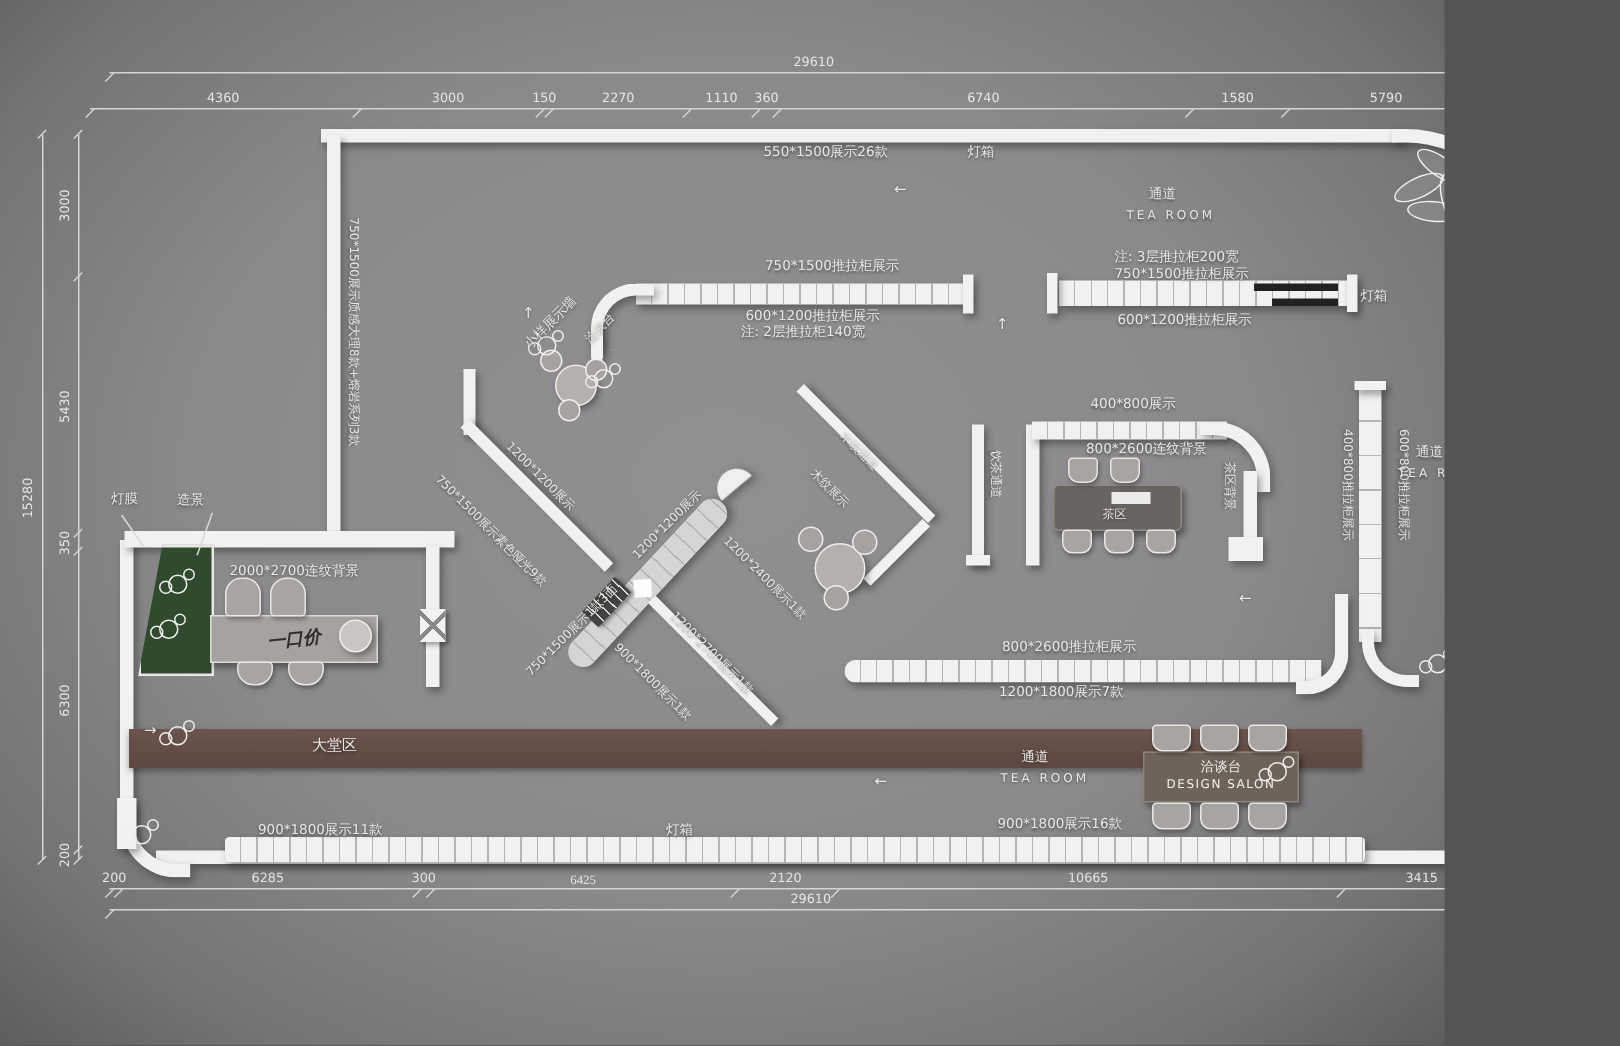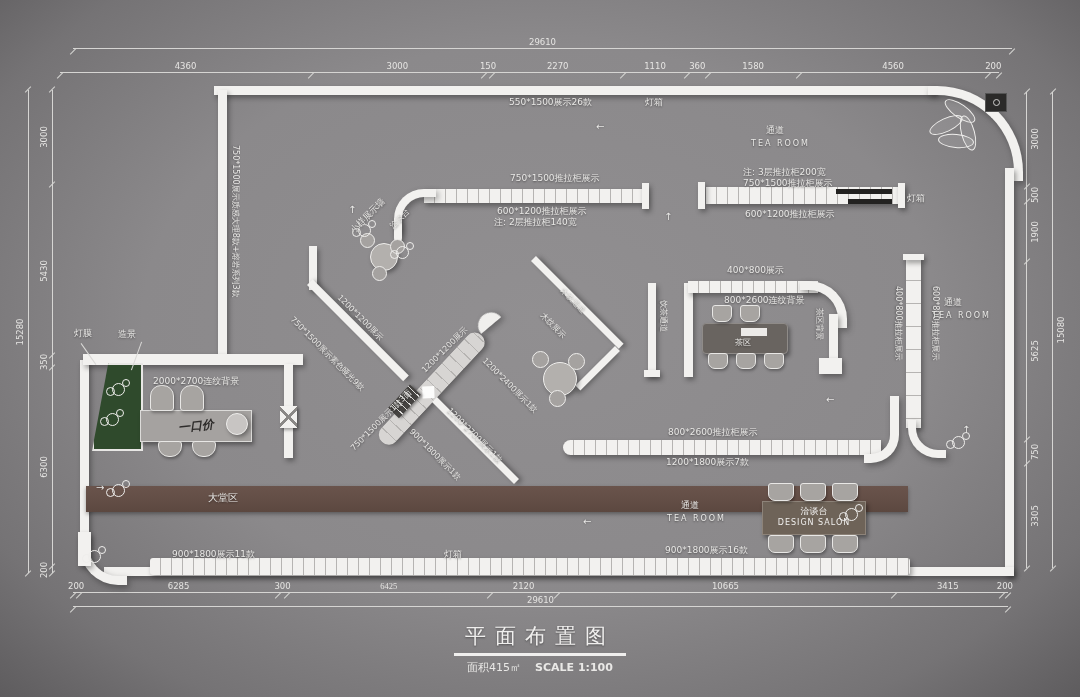--- a/index.html
+++ b/index.html
@@ -1,16 +1,16 @@
 <!DOCTYPE html>
 <html><head>
 <meta charset="utf-8">
 <style>
   html,body{margin:0;padding:0;background:#555355;}
-  .stage{position:relative;width:1080px;height:697px;overflow:hidden;
+  .stage{position:relative;width:963px;height:697px;overflow:hidden;
     font-family:"DejaVu Sans",sans-serif;
     background:radial-gradient(ellipse at 50% 46%, #918f91 0%, #8b898b 52%, #757375 82%, #5e5c5e 100%);}
   .wall{position:absolute;background:#f2f1ef;box-shadow:2px 3px 5px rgba(25,25,25,.4);}
   .arc{position:absolute;filter:drop-shadow(2px 3px 3px rgba(25,25,25,.4));}
   .blk{position:absolute;background:#232221;}
   .ticksH{background-image:repeating-linear-gradient(90deg,transparent 0 10px,#b6b4b2 10px 11px);}
   .ticksV{background-image:repeating-linear-gradient(180deg,transparent 0 22px,#b6b4b2 22px 23px);}
   .lab{position:absolute;color:#e9e8e6;font-size:9px;line-height:1.15;white-space:nowrap;text-shadow:0 1px 2px rgba(0,0,0,.45);}
   .dk{color:#2e2c2b;text-shadow:none;}
   .f8{font-size:8px}.f10{font-size:10px}
@@ -78,25 +78,28 @@
       </span>
       <span class="seg" style="flex-grow: 2270; flex-basis: 0px;">
         <i>2270</i>
       </span>
       <span class="seg" style="flex-grow: 1110; flex-basis: 0px;">
         <i>1110</i>
       </span>
       <span class="seg" style="flex-grow: 360; flex-basis: 0px;">
         <i>360</i>
       </span>
+      <span class="seg" style="flex-grow: 6740; flex-basis: 0px;">
+        <i>6740</i>
+      </span>
       <span class="seg" style="flex-grow: 1580; flex-basis: 0px;">
         <i>1580</i>
       </span>
       <span class="seg" style="flex-grow: 3280; flex-basis: 0px;">
-        <i>4560</i>
+        <i>5790</i>
       </span>
       <span class="seg" style="flex-grow: 200; flex-basis: 0px;">
         <i>200</i>
       </span>
     </div>
   <div class="dimv line-r" style="left:12px;top:90px;width:16px;height:483px;">
       <span class="seg" style="flex-grow: 15280; flex-basis: 0px;">
         <i>15280</i>
       </span>
     </div>
@@ -330,21 +333,14 @@
   <div class="lab" style="left:153px;top:376px;">2000*2700连纹背景</div>
   <div class="lab r90 f8" style="left:240px;top:145px;">750*1500展示质感大理8款+熔岩系列3款</div>
   <div class="lab r45 f8" style="left:342px;top:293px;">1200*1200展示</div>
   <div class="lab r45 f8" style="left:295px;top:315px;">750*1500展示素色哑光9款</div>
   <div class="lab rm45 f8" style="left:420px;top:368px;">1200*1200展示</div>
   <div class="lab rm45 f8" style="left:349px;top:446px;">750*1500展示1款3面</div>
   <div class="lab r45 f8" style="left:487px;top:356px;">1200*2400展示1款</div>
   <div class="lab r45 f8" style="left:452px;top:406px;">1200*2700展示1款</div>
   <div class="lab r45 f8" style="left:414px;top:427px;">900*1800展示1款</div>
 
-  <div class="titleblock">
-    <div class="main">平面布置图</div>
-    <div class="rule"></div>
-    <div class="sub">
-      <span>面积415㎡</span><b>SCALE 1:100</b>
-    </div>
-  </div>
 
 </div>
 
 </body></html>

